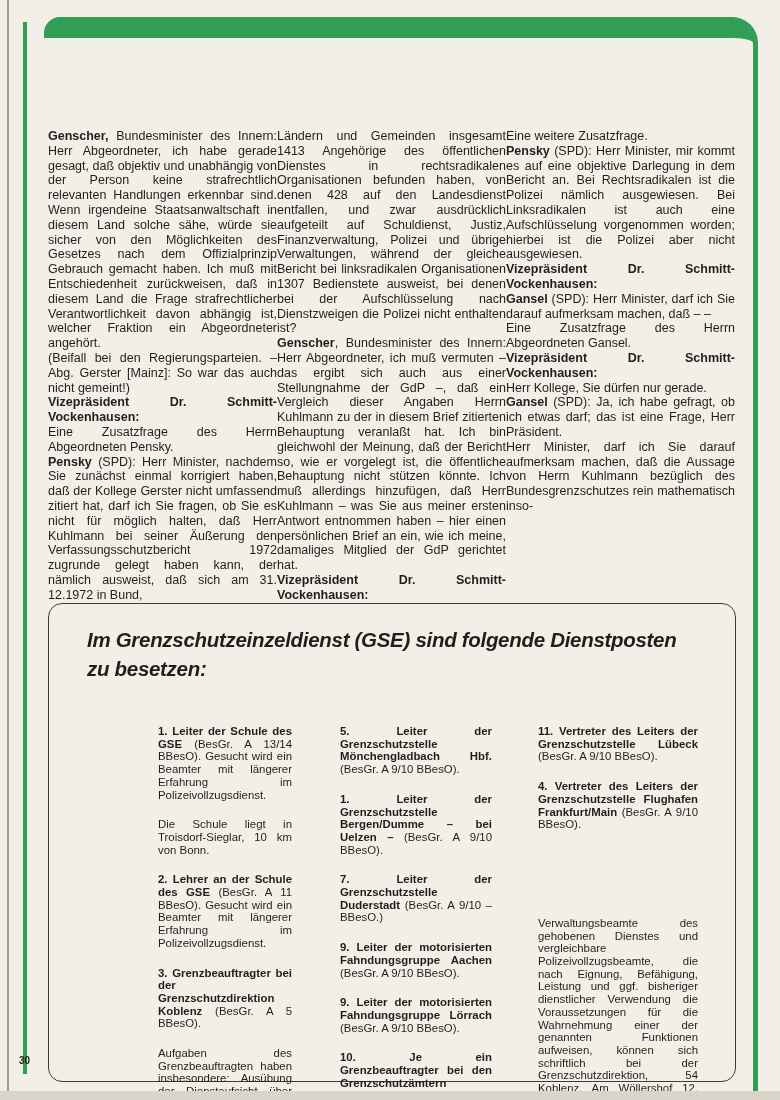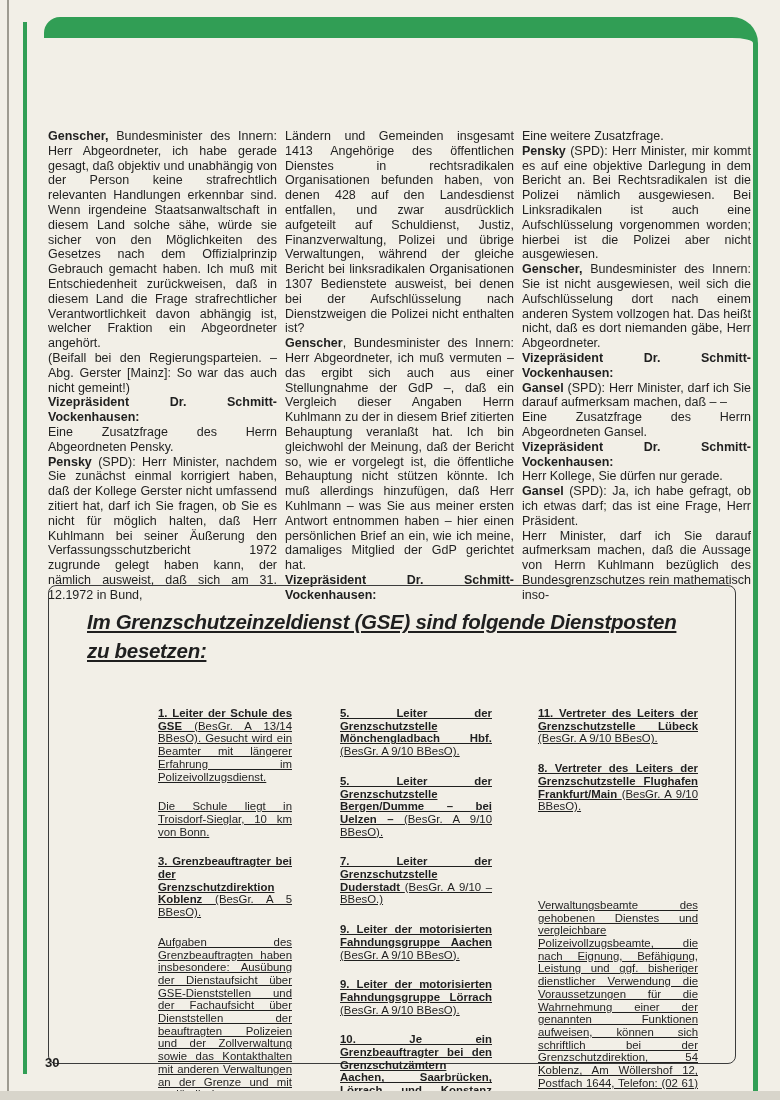--- a/index.html
+++ b/index.html
@@ -20,44 +20,44 @@
   
   .green-frame{
     position:absolute;left:44px;top:17px;width:709px;height:1053px;
     border-top:21px solid var(--green);
     border-right:5px solid var(--green);
     border-radius:16px 26px 0 0;
     pointer-events:none;
   }
   .green-left{position:absolute;left:23px;top:22px;width:4px;height:1052px;background:var(--green);}
   
-  .transcript{position:absolute;left:48px;top:129px;width:704px;display:flex;gap:8px;}
+  .transcript{position:absolute;left:48px;top:129px;width:704px;display:flex;}
   .t-col{width:229px;font-size:12.5px;line-height:14.8px;text-align:justify;hyphens:auto;-webkit-hyphens:auto;}
   .t-col p{margin:0;}
   .t-col b,.j-col b{font-weight:bold;}
   
   .job-box{
-    position:absolute;left:48px;top:585px;width:686px;height:477px;
-    border:1.6px solid var(--boxborder);border-radius:8px;text-decoration:underline;
+    position:absolute;left:48px;top:603px;width:686px;height:477px;
+    border:1.6px solid var(--boxborder);border-radius:14px;
   }
   .job-title{
     margin:21px 0 0 38px;width:655px;
     font-size:20.5px;line-height:29px;font-weight:bold;font-style:italic;
     letter-spacing:-0.3px;
   }
   .job-cols{display:flex;margin:25px 0 0 92px;}
   .j-col{font-size:11.4px;line-height:12.7px;text-align:justify;hyphens:auto;-webkit-hyphens:auto;}
   .j-col:nth-child(1){width:168px;margin-right:14px;}
   .j-col:nth-child(2){width:186px;margin-right:12px;}
   .j-col:nth-child(3){width:194px;}
   .j-item{margin:0 0 13px 0;}
   .j-item p{margin:17px;}
   .j-item.gap{margin-top:86px;}
   
-  .page-num{position:absolute;left:45px;top:1055px;font-size:13px;font-weight:bold;}
+  .page-num{position:absolute;left:19px;top:1055px;font-size:10px;font-weight:bold;}
 </style>
 </head>
 <body>
 
 <div class="page">
   <div class="scan-left"></div>
   <div class="green-frame"></div>
   <div class="green-left"></div>
 
   <div class="transcript" id="transcript">
@@ -69,21 +69,20 @@
         <p><b>Pensky</b><span> (SPD): Herr Minister, nachdem Sie zunächst einmal korrigiert haben, daß der Kollege Gerster nicht umfassend zitiert hat, darf ich Sie fragen, ob Sie es nicht für möglich halten, daß Herr Kuhlmann bei seiner Äußerung den Verfassungsschutzbericht 1972 zugrunde gelegt haben kann, der nämlich ausweist, daß sich am 31. 12.1972 in Bund,</span></p>
       </div>
       <div class="t-col">
         <p><span>Ländern und Gemeinden insgesamt 1413 Angehörige des öffentlichen Dienstes in rechtsradikalen Organisationen befunden haben, von denen 428 auf den Landesdienst entfallen, und zwar ausdrücklich aufgeteilt auf Schuldienst, Justiz, Finanzverwaltung, Polizei und übrige Verwaltungen, während der gleiche Bericht bei linksradikalen Organisationen 1307 Bedienstete ausweist, bei denen bei der Aufschlüsselung nach Dienstzweigen die Polizei nicht enthalten ist?</span></p>
         <p><b>Genscher</b><span>, Bundesminister des Innern: Herr Abgeordneter, ich muß vermuten – das ergibt sich auch aus einer Stellungnahme der GdP –, daß ein Vergleich dieser Angaben Herrn Kuhlmann zu der in diesem Brief zitierten Behauptung veranlaßt hat. Ich bin gleichwohl der Meinung, daß der Bericht so, wie er vorgelegt ist, die öffentliche Behauptung nicht stützen könnte. Ich muß allerdings hinzufügen, daß Herr Kuhlmann – was Sie aus meiner ersten Antwort entnommen haben – hier einen persönlichen Brief an ein, wie ich meine, damaliges Mitglied der GdP gerichtet hat.</span></p>
         <p><b>Vizepräsident Dr. Schmitt-Vockenhausen:</b></p>
       </div>
       <div class="t-col">
         <p><span>Eine weitere Zusatzfrage.</span></p>
         <p><b>Pensky</b><span> (SPD): Herr Minister, mir kommt es auf eine objektive Darlegung in dem Bericht an. Bei Rechtsradikalen ist die Polizei nämlich ausgewiesen. Bei Linksradikalen ist auch eine Aufschlüsselung vorgenommen worden; hierbei ist die Polizei aber nicht ausgewiesen.</span></p>
-        <p><b>Genscher,</b><span> Bundesminister des Innern: Sie ist nicht ausgewiesen, weil sich die Aufschlüsselung dort nach einem anderen System vollzogen hat. Das heißt nicht, daß es dort niemanden gäbe, Herr Abgeordneter.</span></p>
         <p><b>Vizepräsident Dr. Schmitt-Vockenhausen:</b></p>
         <p><b>Gansel</b><span> (SPD): Herr Minister, darf ich Sie darauf aufmerksam machen, daß – –</span></p>
         <p><span>Eine Zusatzfrage des Herrn Abgeordneten Gansel.</span></p>
         <p><b>Vizepräsident Dr. Schmitt-Vockenhausen:</b></p>
         <p><span>Herr Kollege, Sie dürfen nur gerade.</span></p>
         <p><b>Gansel</b><span> (SPD): Ja, ich habe gefragt, ob ich etwas darf; das ist eine Frage, Herr Präsident.</span></p>
         <p><span>Herr Minister, darf ich Sie darauf aufmerksam machen, daß die Aussage von Herrn Kuhlmann bezüglich des Bundesgrenzschutzes rein mathematisch inso-</span></p>
       </div>
     </div>
 
@@ -92,54 +91,57 @@
       <div>Im Grenzschutzeinzeldienst (GSE) sind folgende Dienstposten</div>
       <div>zu besetzen:</div>
     </div>
     <div class="job-cols" id="job-cols">
         <div class="j-col">
           <div class="j-item">
             <p><b>1. Leiter der Schule des GSE </b><span>(BesGr. A 13/14 BBesO). Gesucht wird ein Beamter mit längerer Erfahrung im Polizeivollzugsdienst.</span></p>
             <p><span>Die Schule liegt in Troisdorf-Sieglar, 10 km von Bonn.</span></p>
           </div>
           <div class="j-item">
+            <p><b>2. Lehrer an der Schule des GSE </b><span>(BesGr. A 11 BBesO). Gesucht wird ein Beamter mit längerer Erfahrung im Polizeivollzugsdienst.</span></p>
+          </div>
+          <div class="j-item">
             <p><b>3. Grenzbeauftragter bei der Grenzschutzdirektion Koblenz </b><span>(BesGr. A 5 BBesO).</span></p>
             <p><span>Aufgaben des Grenzbeauftragten haben insbesondere: Ausübung der Dienstaufsicht über GSE-Dienststellen und der Fachaufsicht über Dienststellen der beauftragten Polizeien und der Zollverwaltung sowie das Kontakthalten mit anderen Verwaltungen an der Grenze und mit ausländischen Grenzorganen.</span></p>
           </div>
           <div class="j-item">
             <p><b>4. Leiter der Grenzschutzstelle Emmerich-Rheinhafen </b><span>(BesGr. A 10/11 BBesO).</span></p>
           </div>
         </div>
         <div class="j-col">
           <div class="j-item">
             <p><b>5. Leiter der Grenzschutzstelle Mönchengladbach Hbf. </b><span>(BesGr. A 9/10 BBesO).</span></p>
           </div>
           <div class="j-item">
-            <p><b>5. Leiter der Grenzschutzstelle Bergen/Dumme – bei Uelzen – </b><span>(BesGr. A 9/10 BBesO).</span></p>
+            <p><b>1. Leiter der Grenzschutzstelle Bergen/Dumme – bei Uelzen – </b><span>(BesGr. A 9/10 BBesO).</span></p>
           </div>
           <div class="j-item">
             <p><b>7. Leiter der Grenzschutzstelle Duderstadt </b><span>(BesGr. A 9/10 – BBesO.)</span></p>
           </div>
           <div class="j-item">
             <p><b>9. Leiter der motorisierten Fahndungsgruppe Aachen </b><span>(BesGr. A 9/10 BBesO).</span></p>
           </div>
           <div class="j-item">
             <p><b>9. Leiter der motorisierten Fahndungsgruppe Lörrach </b><span>(BesGr. A 9/10 BBesO).</span></p>
           </div>
           <div class="j-item">
             <p><b>10. Je ein Grenzbeauftragter bei den Grenzschutzämtern Aachen, Saarbrücken, Lörrach und Konstanz </b><span>(BesGr. A 9/10 BBesO).</span></p>
             <p><span>Die Aufgaben dieser Grenzbeauftragten entsprechen im wesentlichen denjenigen des Grenzbeauftragten der Grenzschutzdirektion.</span></p>
           </div>
         </div>
         <div class="j-col">
           <div class="j-item">
             <p><b>11. Vertreter des Leiters der Grenzschutzstelle Lübeck </b><span>(BesGr. A 9/10 BBesO).</span></p>
           </div>
           <div class="j-item">
-            <p><b>8. Vertreter des Leiters der Grenzschutzstelle Flughafen Frankfurt/Main </b><span>(BesGr. A 9/10 BBesO).</span></p>
+            <p><b>4. Vertreter des Leiters der Grenzschutzstelle Flughafen Frankfurt/Main </b><span>(BesGr. A 9/10 BBesO).</span></p>
           </div>
           <div class="j-item gap">
             <p><span>Verwaltungsbeamte des gehobenen Dienstes und vergleichbare Polizeivollzugsbeamte, die nach Eignung, Befähigung, Leistung und ggf. bisheriger dienstlicher Verwendung die Voraussetzungen für die Wahrnehmung einer der genannten Funktionen aufweisen, können sich schriftlich bei der Grenzschutzdirektion, 54 Koblenz, Am Wöllershof 12, Postfach 1644, Telefon: (02 61) 39 92 77 bewerben.</span></p>
           </div>
         </div>
       </div>
   </div>
 
   <div class="page-num">30</div>
   <div class="scan-bottom"></div>

